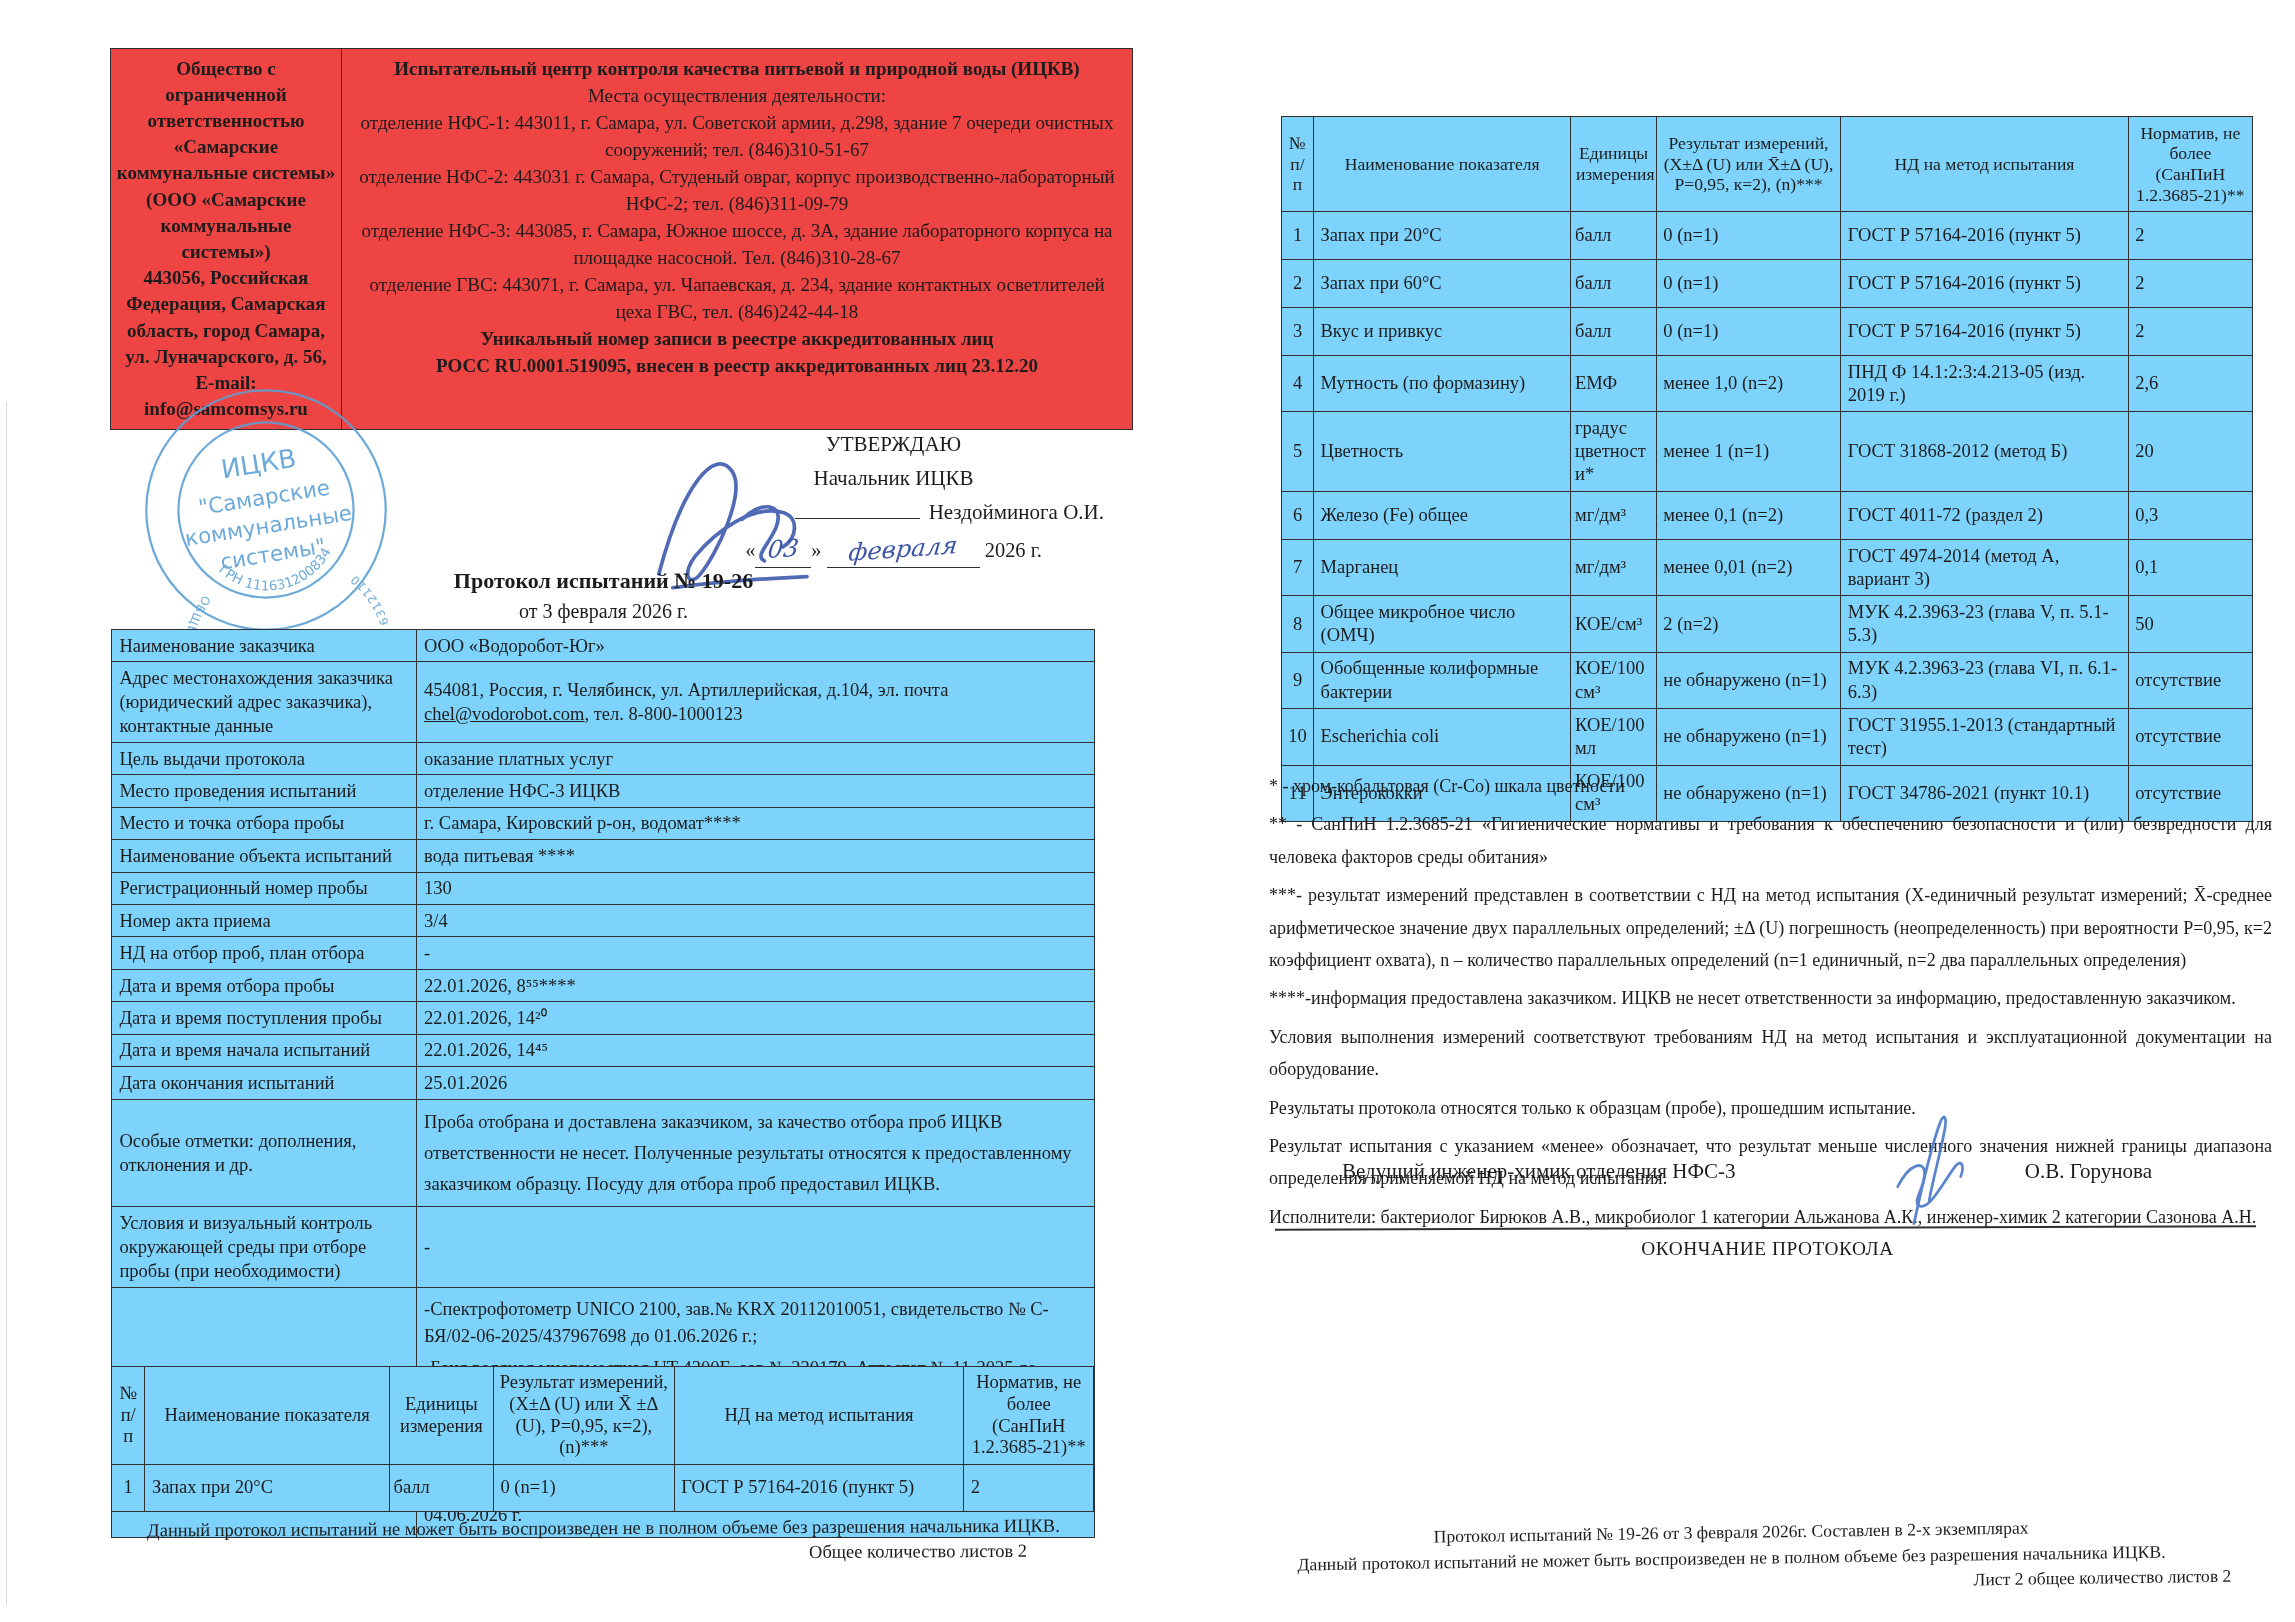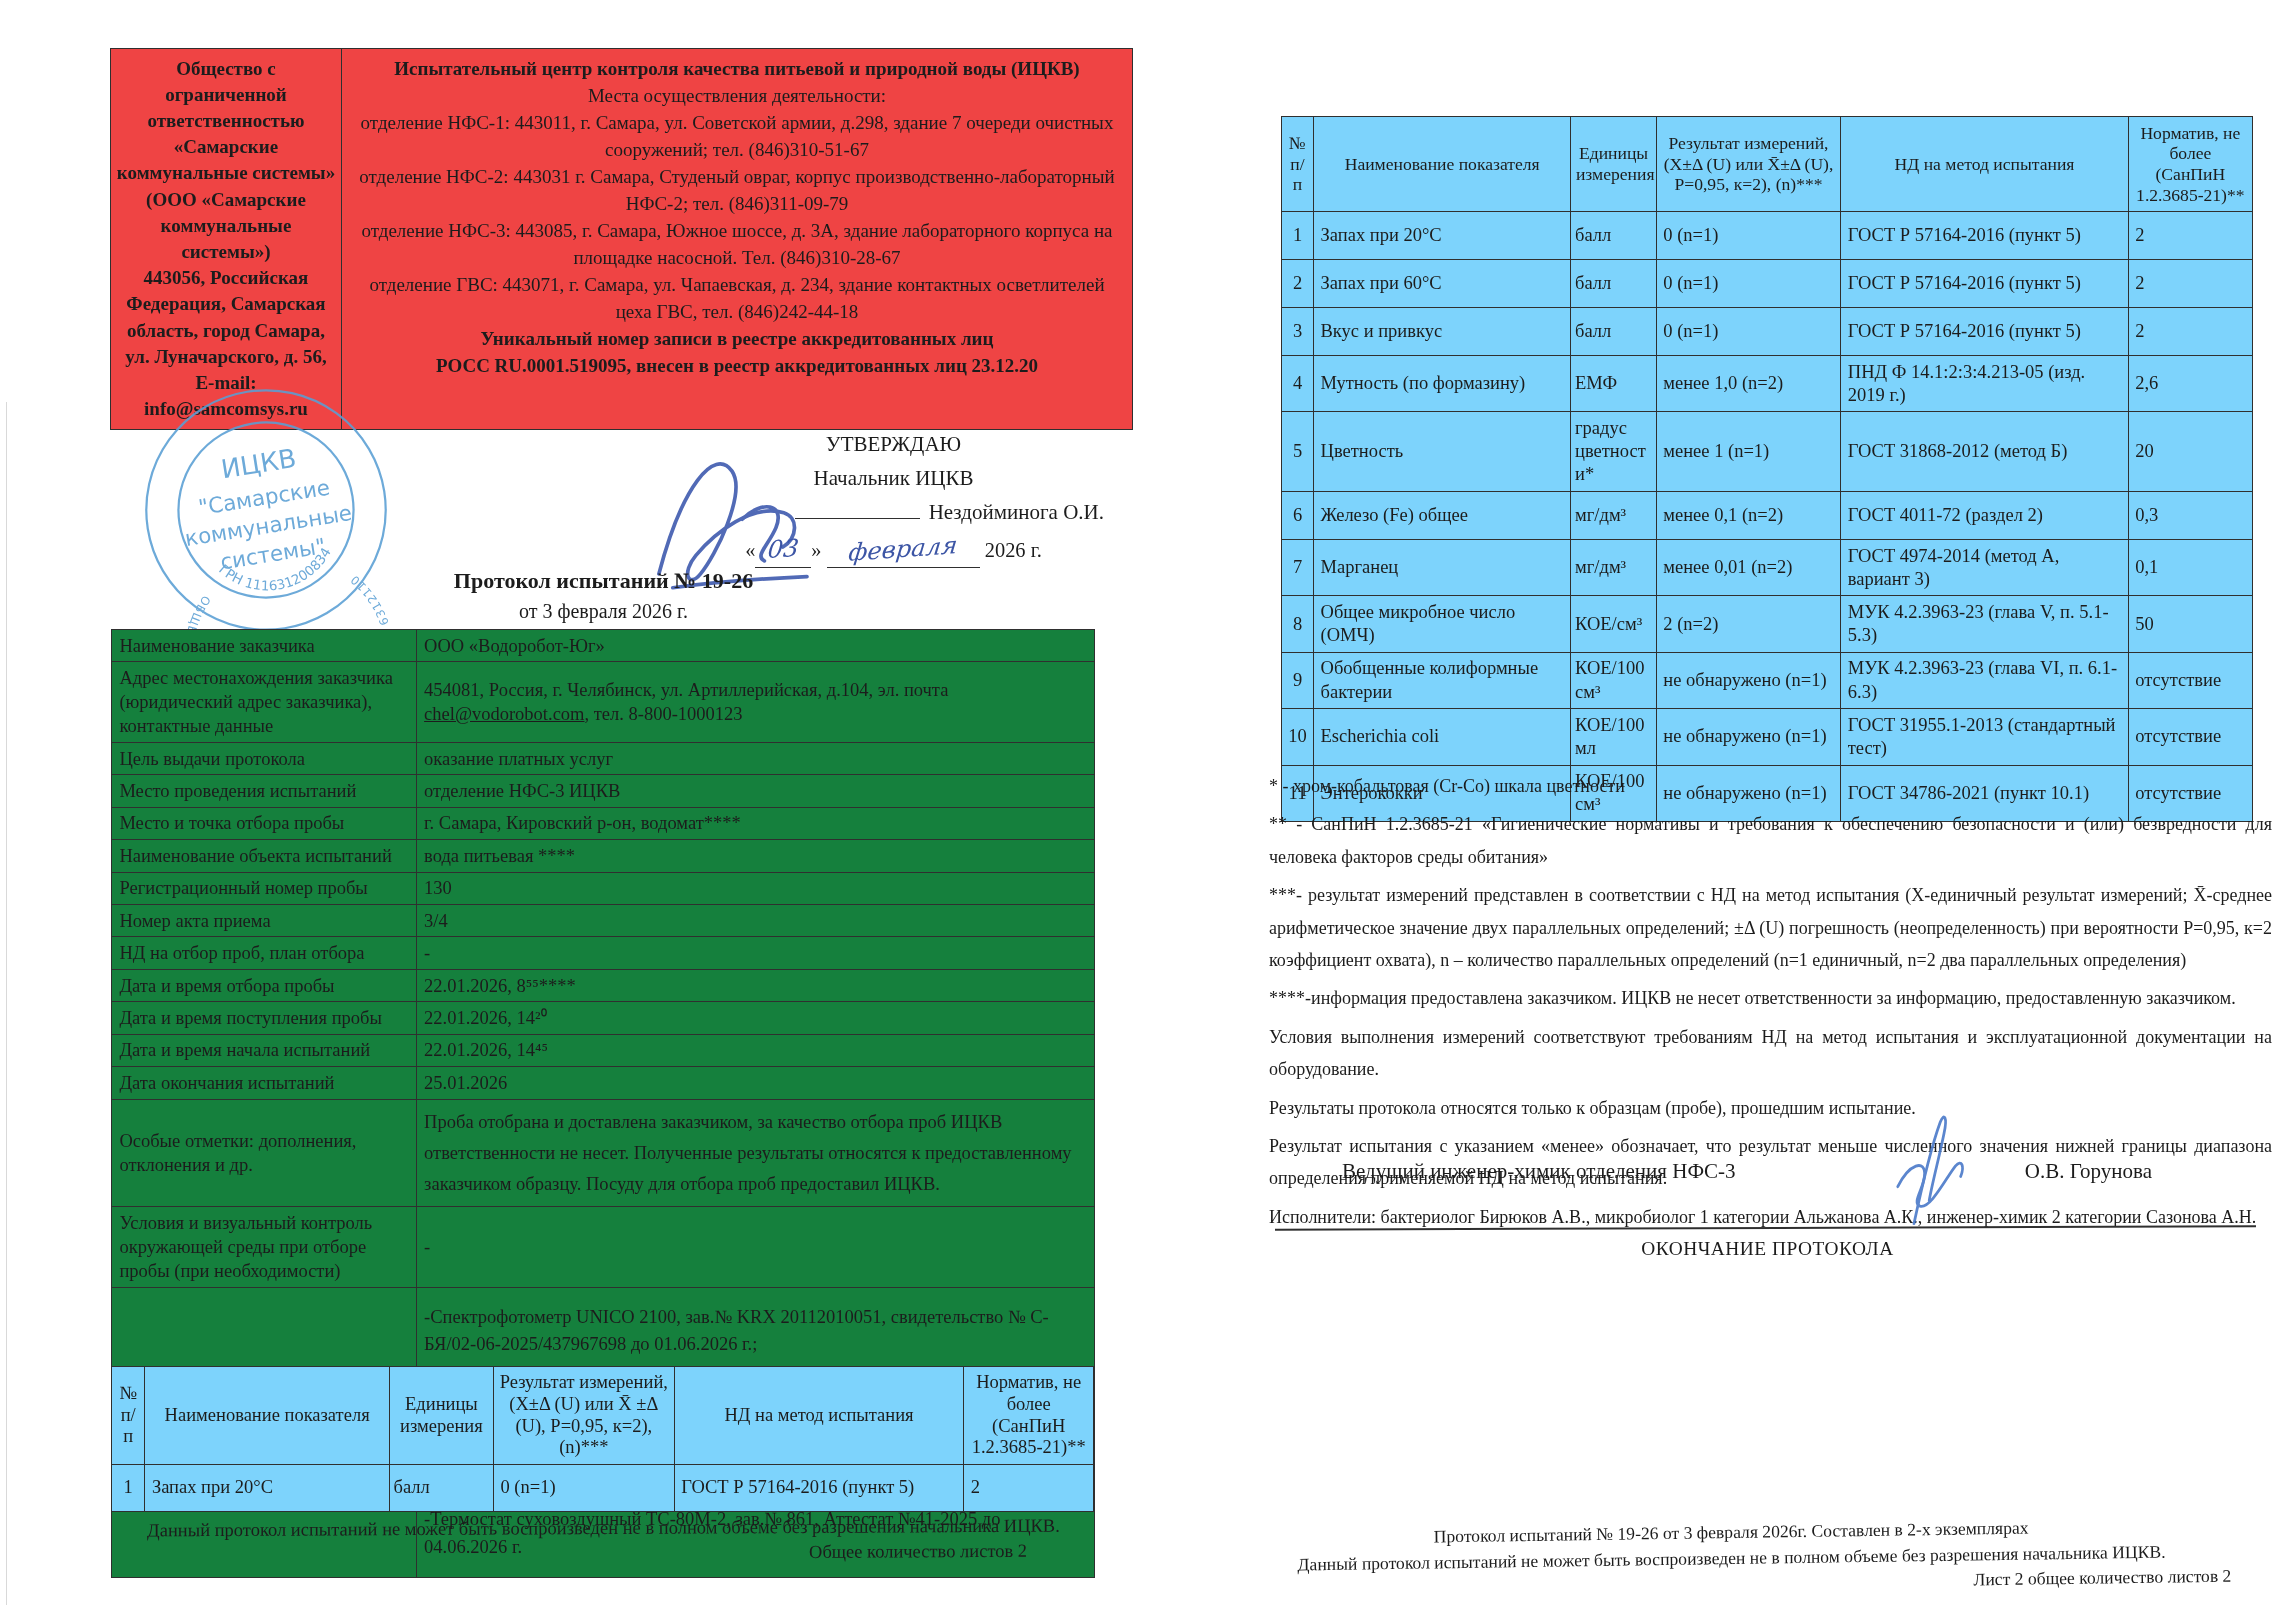--- a/index.html
+++ b/index.html
@@ -47,25 +47,25 @@
   .approval-sig{position:absolute;left:645px;top:435px;width:199px;height:162px;pointer-events:none;}
 
   
   .doc-title{position:absolute;left:111px;top:568px;width:985px;text-align:center;
     font-weight:bold;font-size:22px;}
   .doc-subtitle{position:absolute;left:111px;top:600px;width:985px;text-align:center;font-size:20px;}
 
   
   .details{
     position:absolute;left:111px;top:629px;width:984px;border-collapse:collapse;
-    table-layout:fixed;font-size:18.5px;background:#15803d;
+    table-layout:fixed;font-size:18.5px;background:#7dd3fc;
   }
   .details td{border:1.4px solid #2f2f2f;padding:3.7px 7.4px;vertical-align:middle;line-height:1.3;}
   .details .lbl{width:31%;}
-  .details .val .eq-line{margin:12px 0;line-height:1.5;}
+  .details .val .eq-line{margin:4px 0;line-height:1.5;}
   .details .spread{line-height:1.68;padding-top:7px;padding-bottom:6.5px;}
   .email{text-decoration:underline;}
 
   
   .res-table{border-collapse:collapse;table-layout:fixed;font-size:18.5px;background:#7dd3fc;}
   .res-table th,.res-table td{border:1.4px solid #2f2f2f;vertical-align:middle;}
   .res-table th{font-weight:normal;text-align:center;padding:3.7px 4.6px;line-height:1.18;}
   .res-table td{padding:4.6px 6.5px;line-height:1.25;text-align:left;}
   .res-table td.c0{text-align:center;padding:4.6px 1.9px;}
   .res-table td.c2{padding:4.6px 3.7px;overflow-wrap:break-word;}

